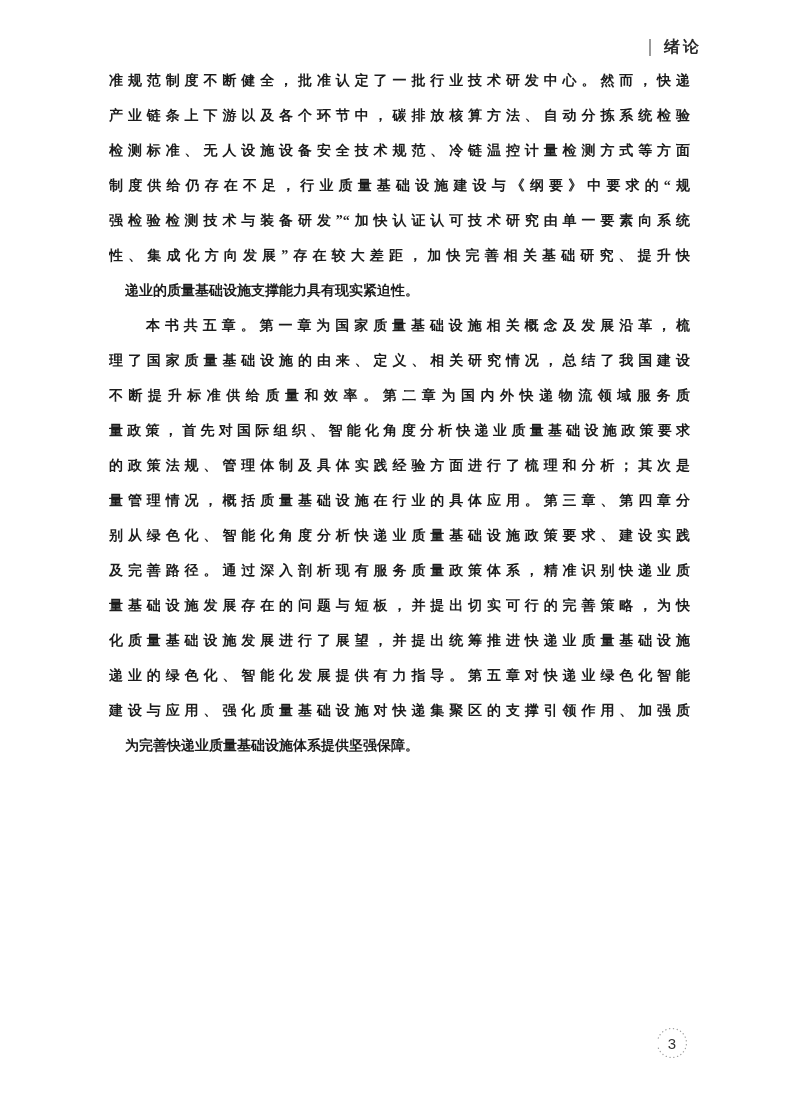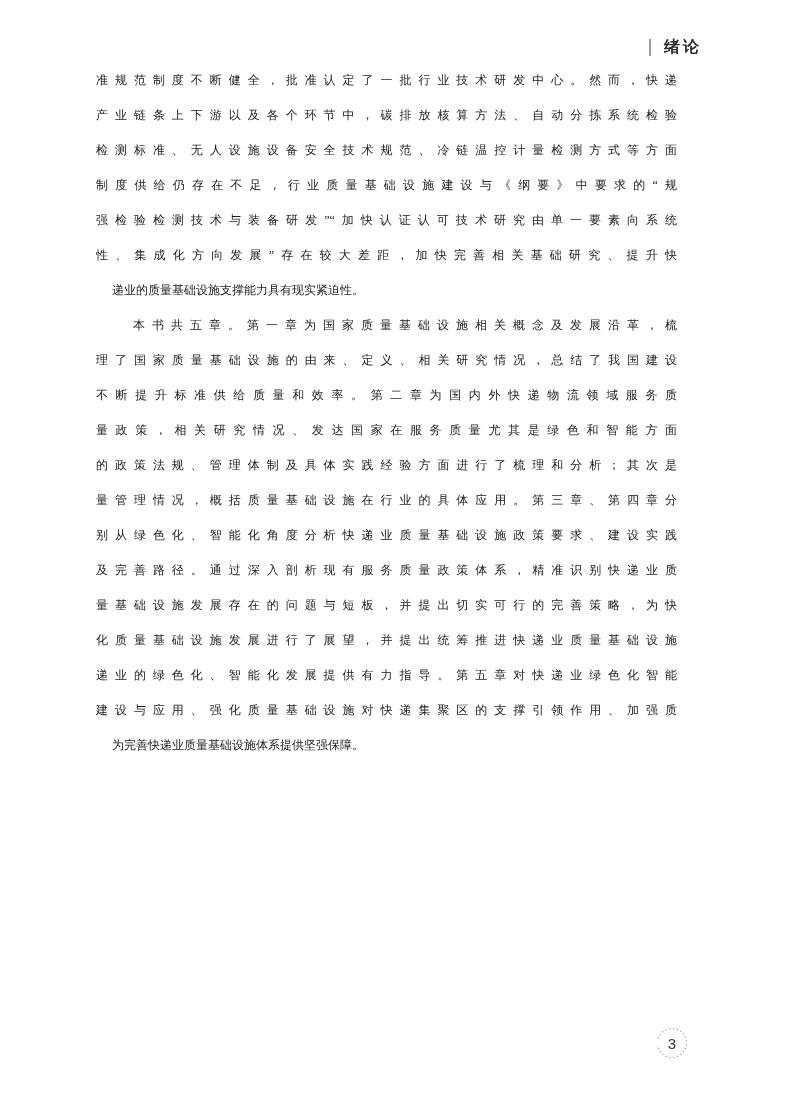--- a/index.html
+++ b/index.html
@@ -38,24 +38,25 @@
     font-size: 16px;
     font-weight: bold;
     letter-spacing: 3px;
     color: #2b2b2b;
     white-space: nowrap;
   }
 
   
   .body-text {
     position: absolute;
-    left: 96px;
+    left: 109px;
     top: 63px;
     width: 581px;
-    font-size: 12px;
+    font-size: 14px;
+    font-weight: bold;
   }
   .paragraph { margin: 0; }
   .line {
     height: 35px;
     line-height: 35px;
     text-align: justify;
     text-align-last: justify;
     white-space: nowrap;
     overflow: hidden;
   }
@@ -119,21 +120,21 @@
         <div class="line">检测标准、无人设施设备安全技术规范、冷链温控计量检测方式等方面</div>
         <div class="line">制度供给仍存在不足，行业质量基础设施建设与《纲要》中要求的“规</div>
         <div class="line">强检验检测技术与装备研发”“加快认证认可技术研究由单一要素向系统</div>
         <div class="line">性、集成化方向发展”存在较大差距，加快完善相关基础研究、提升快</div>
         <div class="line last">递业的质量基础设施支撑能力具有现实紧迫性。</div>
       </div>
       <div class="paragraph">
         <div class="line indent">本书共五章。第一章为国家质量基础设施相关概念及发展沿革，梳</div>
         <div class="line">理了国家质量基础设施的由来、定义、相关研究情况，总结了我国建设</div>
         <div class="line">不断提升标准供给质量和效率。第二章为国内外快递物流领域服务质</div>
-        <div class="line">量政策，相关研究情况、发达国家在服务质量尤其是绿色和智能方面</div>
+        <div class="line">量政策，首先对国际组织、智能化角度分析快递业质量基础设施政策要求</div>
         <div class="line">的政策法规、管理体制及具体实践经验方面进行了梳理和分析；其次是</div>
         <div class="line">量管理情况，概括质量基础设施在行业的具体应用。第三章、第四章分</div>
         <div class="line">别从绿色化、智能化角度分析快递业质量基础设施政策要求、建设实践</div>
         <div class="line">及完善路径。通过深入剖析现有服务质量政策体系，精准识别快递业质</div>
         <div class="line">量基础设施发展存在的问题与短板，并提出切实可行的完善策略，为快</div>
         <div class="line">化质量基础设施发展进行了展望，并提出统筹推进快递业质量基础设施</div>
         <div class="line">递业的绿色化、智能化发展提供有力指导。第五章对快递业绿色化智能</div>
         <div class="line">建设与应用、强化质量基础设施对快递集聚区的支撑引领作用、加强质</div>
         <div class="line last">为完善快递业质量基础设施体系提供坚强保障。</div>
       </div>

